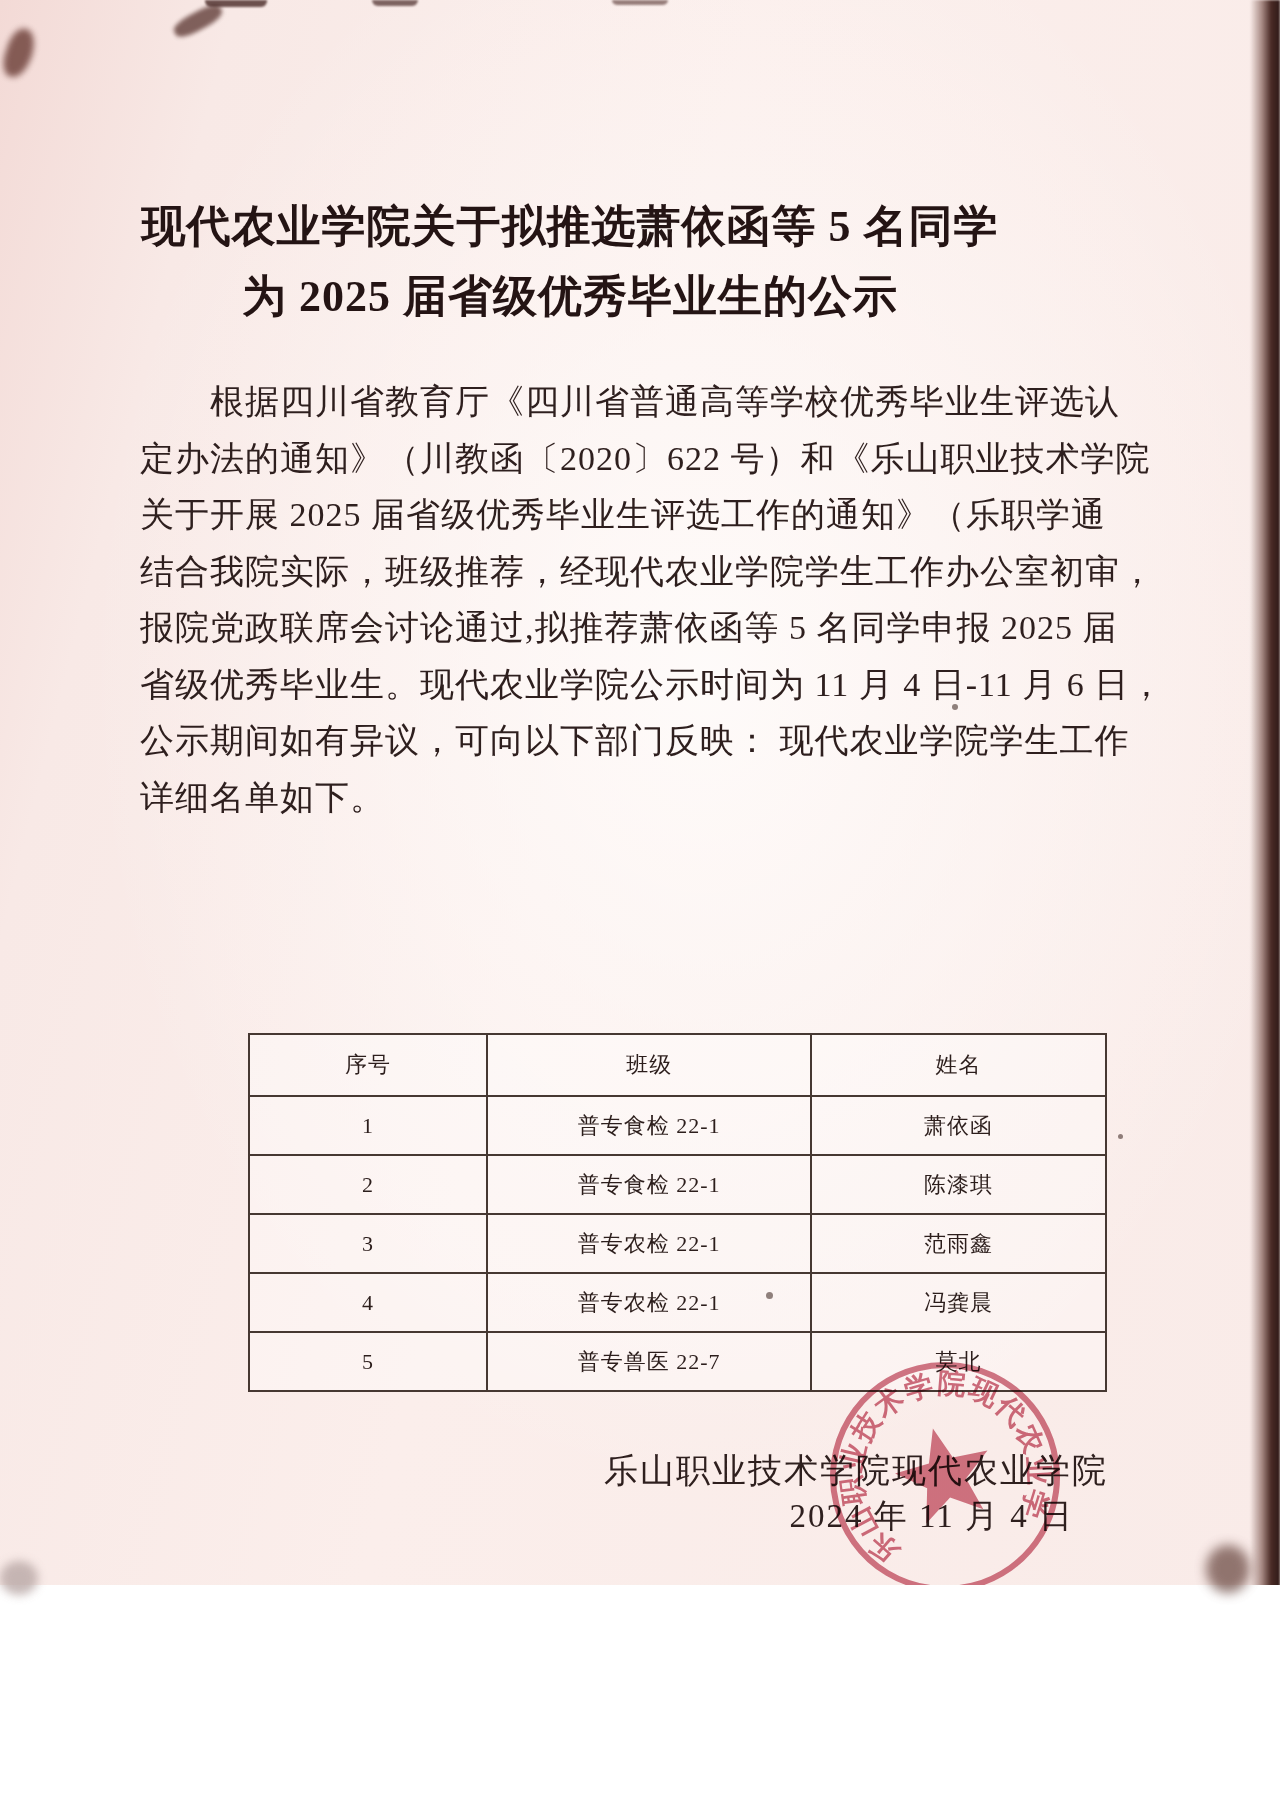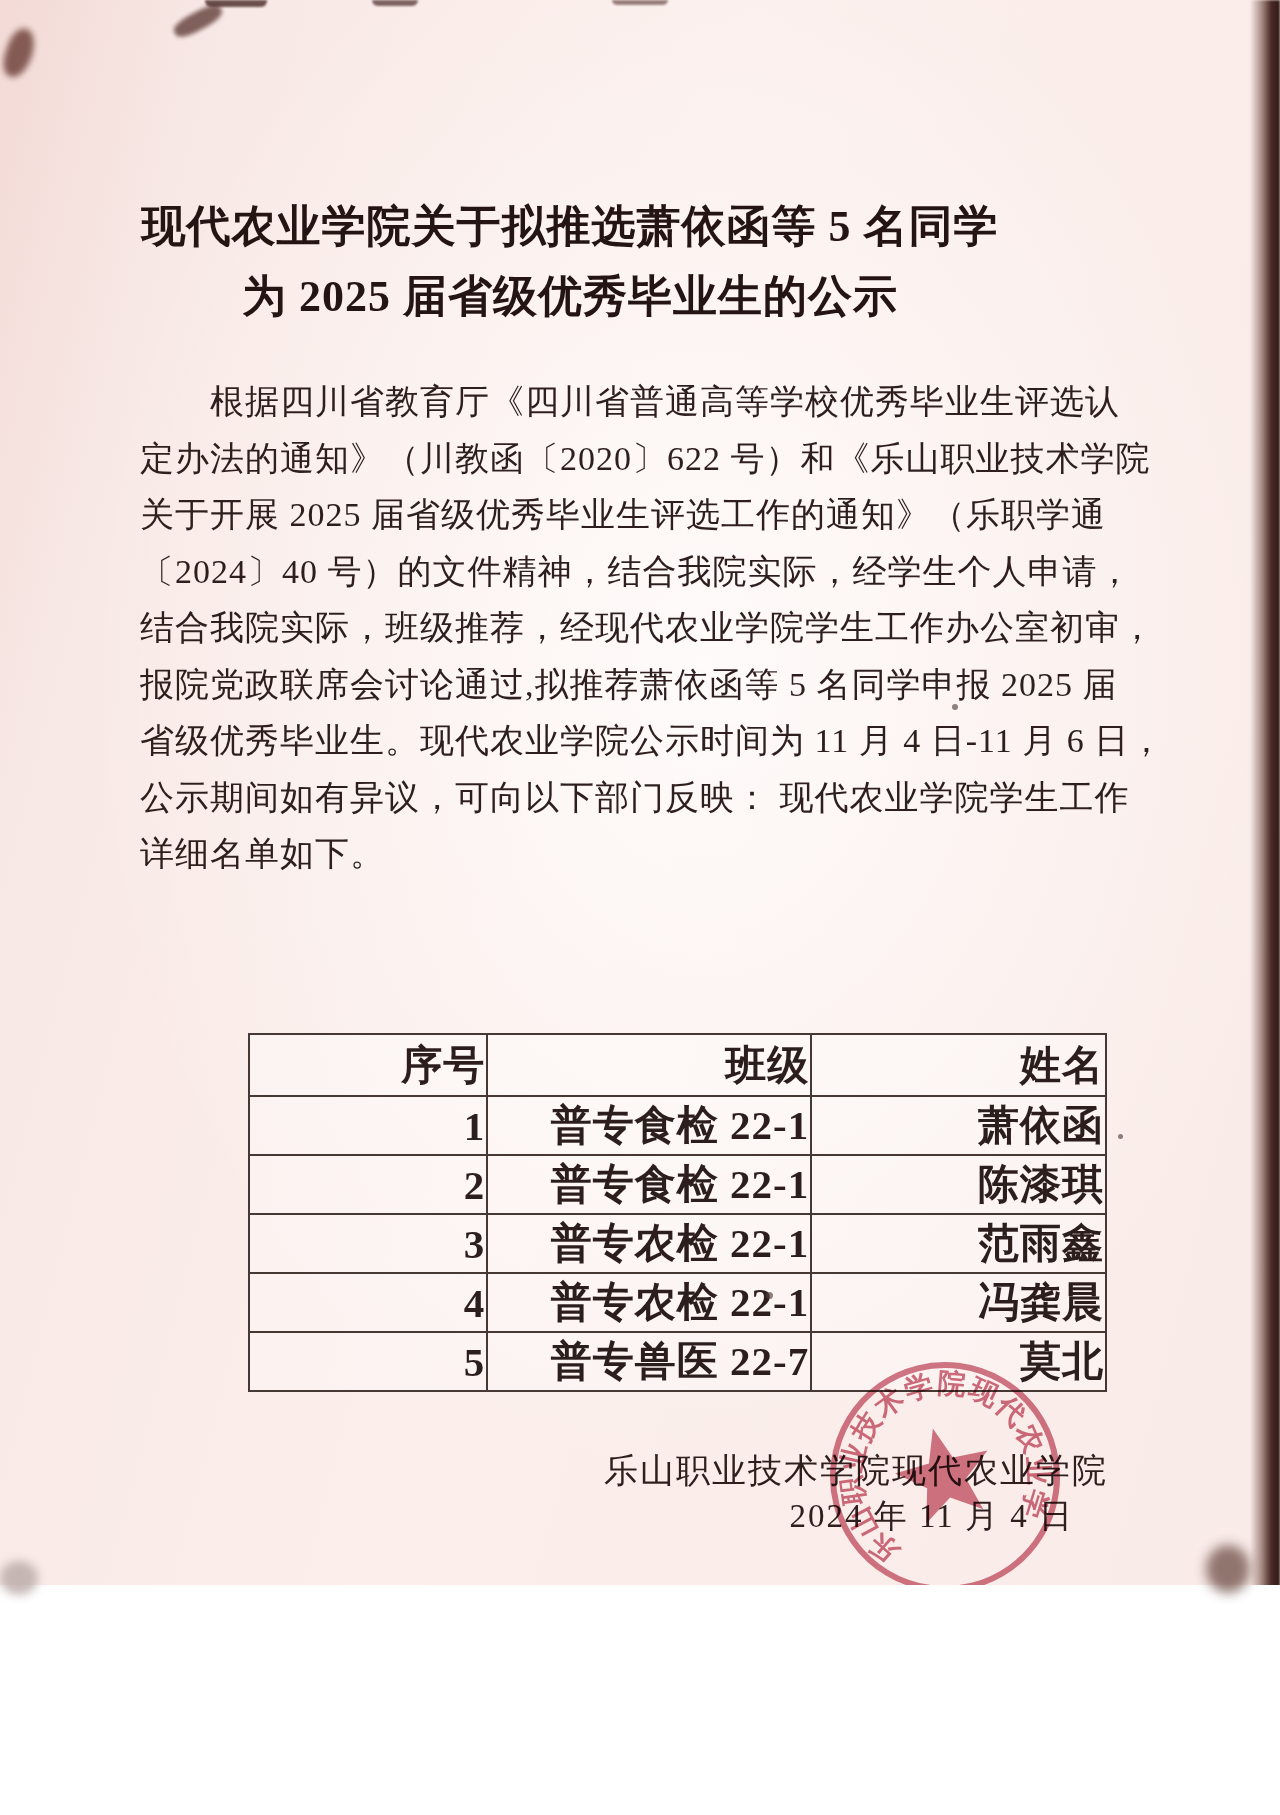--- a/index.html
+++ b/index.html
@@ -21,22 +21,22 @@
   .para-line{
     font-size:34px;line-height:56.5px;letter-spacing:1px;white-space:nowrap;font-family:Liberation Serif, serif;
   }
   .para-line.indent{text-indent:70px;}
   
   .roster{
     position:absolute;top:1033px;left:248px;width:859px;
     border-collapse:collapse;table-layout:fixed;color:#2c1e1c;
   }
   .roster th,.roster td{
-    border:2px solid #463832;text-align:right;vertical-align:middle;
-    font-size:41px;font-weight:bold;letter-spacing:1px;
+    border:2px solid #463832;text-align:center;vertical-align:middle;
+    font-size:22px;font-weight:normal;letter-spacing:1px;
     background:rgba(255,255,255,.35);
   }
   .roster th{height:58px;}
   .roster td{height:55px;}
   
   .signature{position:absolute;top:1448px;right:172px;text-align:right;color:#2e1f1e;z-index:2;}
   .sig-org{font-size:34px;letter-spacing:2px;white-space:nowrap;}
   .sig-date{font-size:33px;letter-spacing:2px;padding-right:34px;white-space:nowrap;}
   
   .seal{
@@ -85,21 +85,20 @@
 
   <div class="title">
     <div>现代农业学院关于拟推选萧依函等 5 名同学</div>
     <div>为 2025 届省级优秀毕业生的公示</div>
   </div>
 
   <div class="para">
     <div class="para-line indent">根据四川省教育厅《四川省普通高等学校优秀毕业生评选认</div>
     <div class="para-line">定办法的通知》（川教函〔2020〕622 号）和《乐山职业技术学院</div>
     <div class="para-line">关于开展 2025 届省级优秀毕业生评选工作的通知》（乐职学通</div>
-    <div class="para-line">〔2024〕40 号）的文件精神，结合我院实际，经学生个人申请，</div>
     <div class="para-line">结合我院实际，班级推荐，经现代农业学院学生工作办公室初审，</div>
     <div class="para-line">报院党政联席会讨论通过,拟推荐萧依函等 5 名同学申报 2025 届</div>
     <div class="para-line">省级优秀毕业生。现代农业学院公示时间为 11 月 4 日-11 月 6 日，</div>
     <div class="para-line">公示期间如有异议，可向以下部门反映： 现代农业学院学生工作</div>
     <div class="para-line">详细名单如下。</div>
   </div>
 
   <table class="roster">
     <colgroup>
       <col style="width:27.8%">

